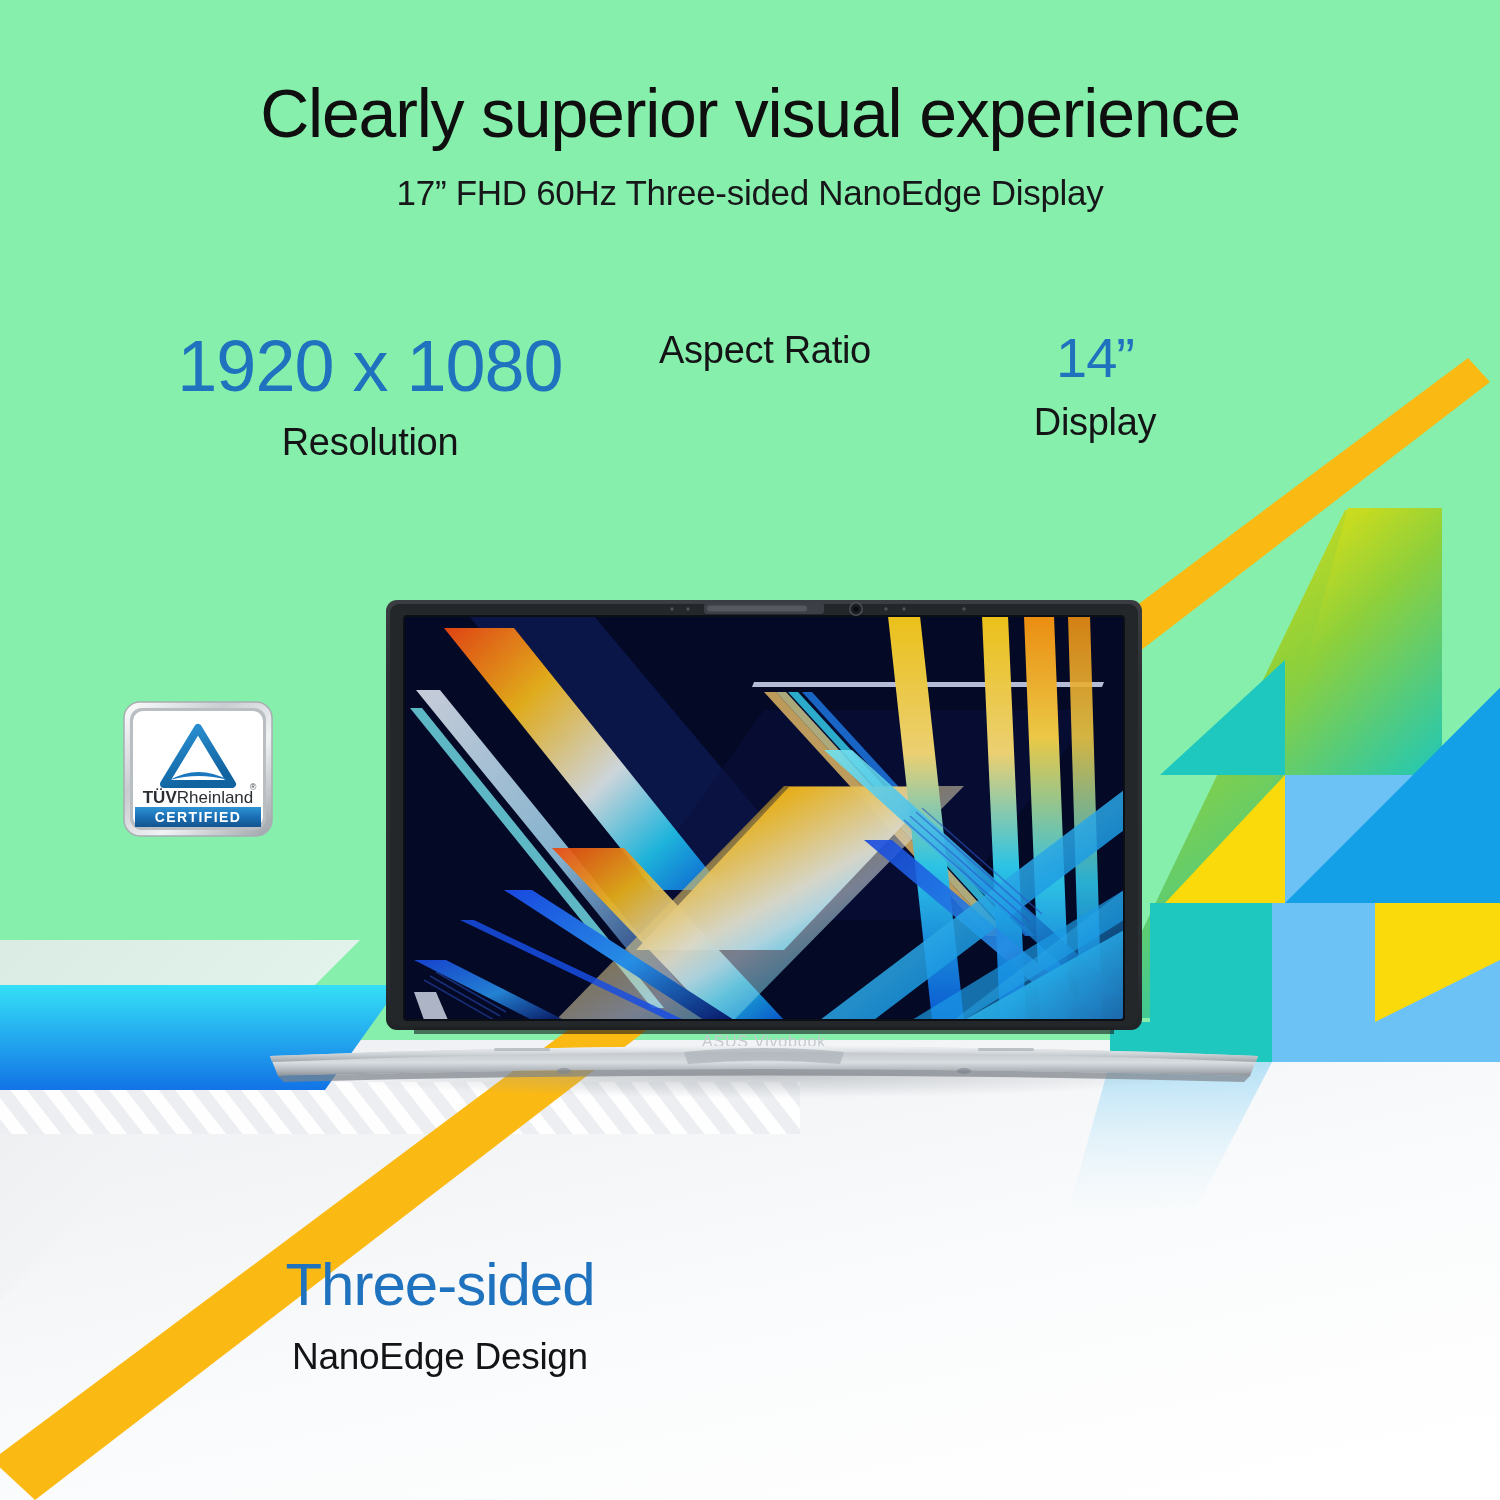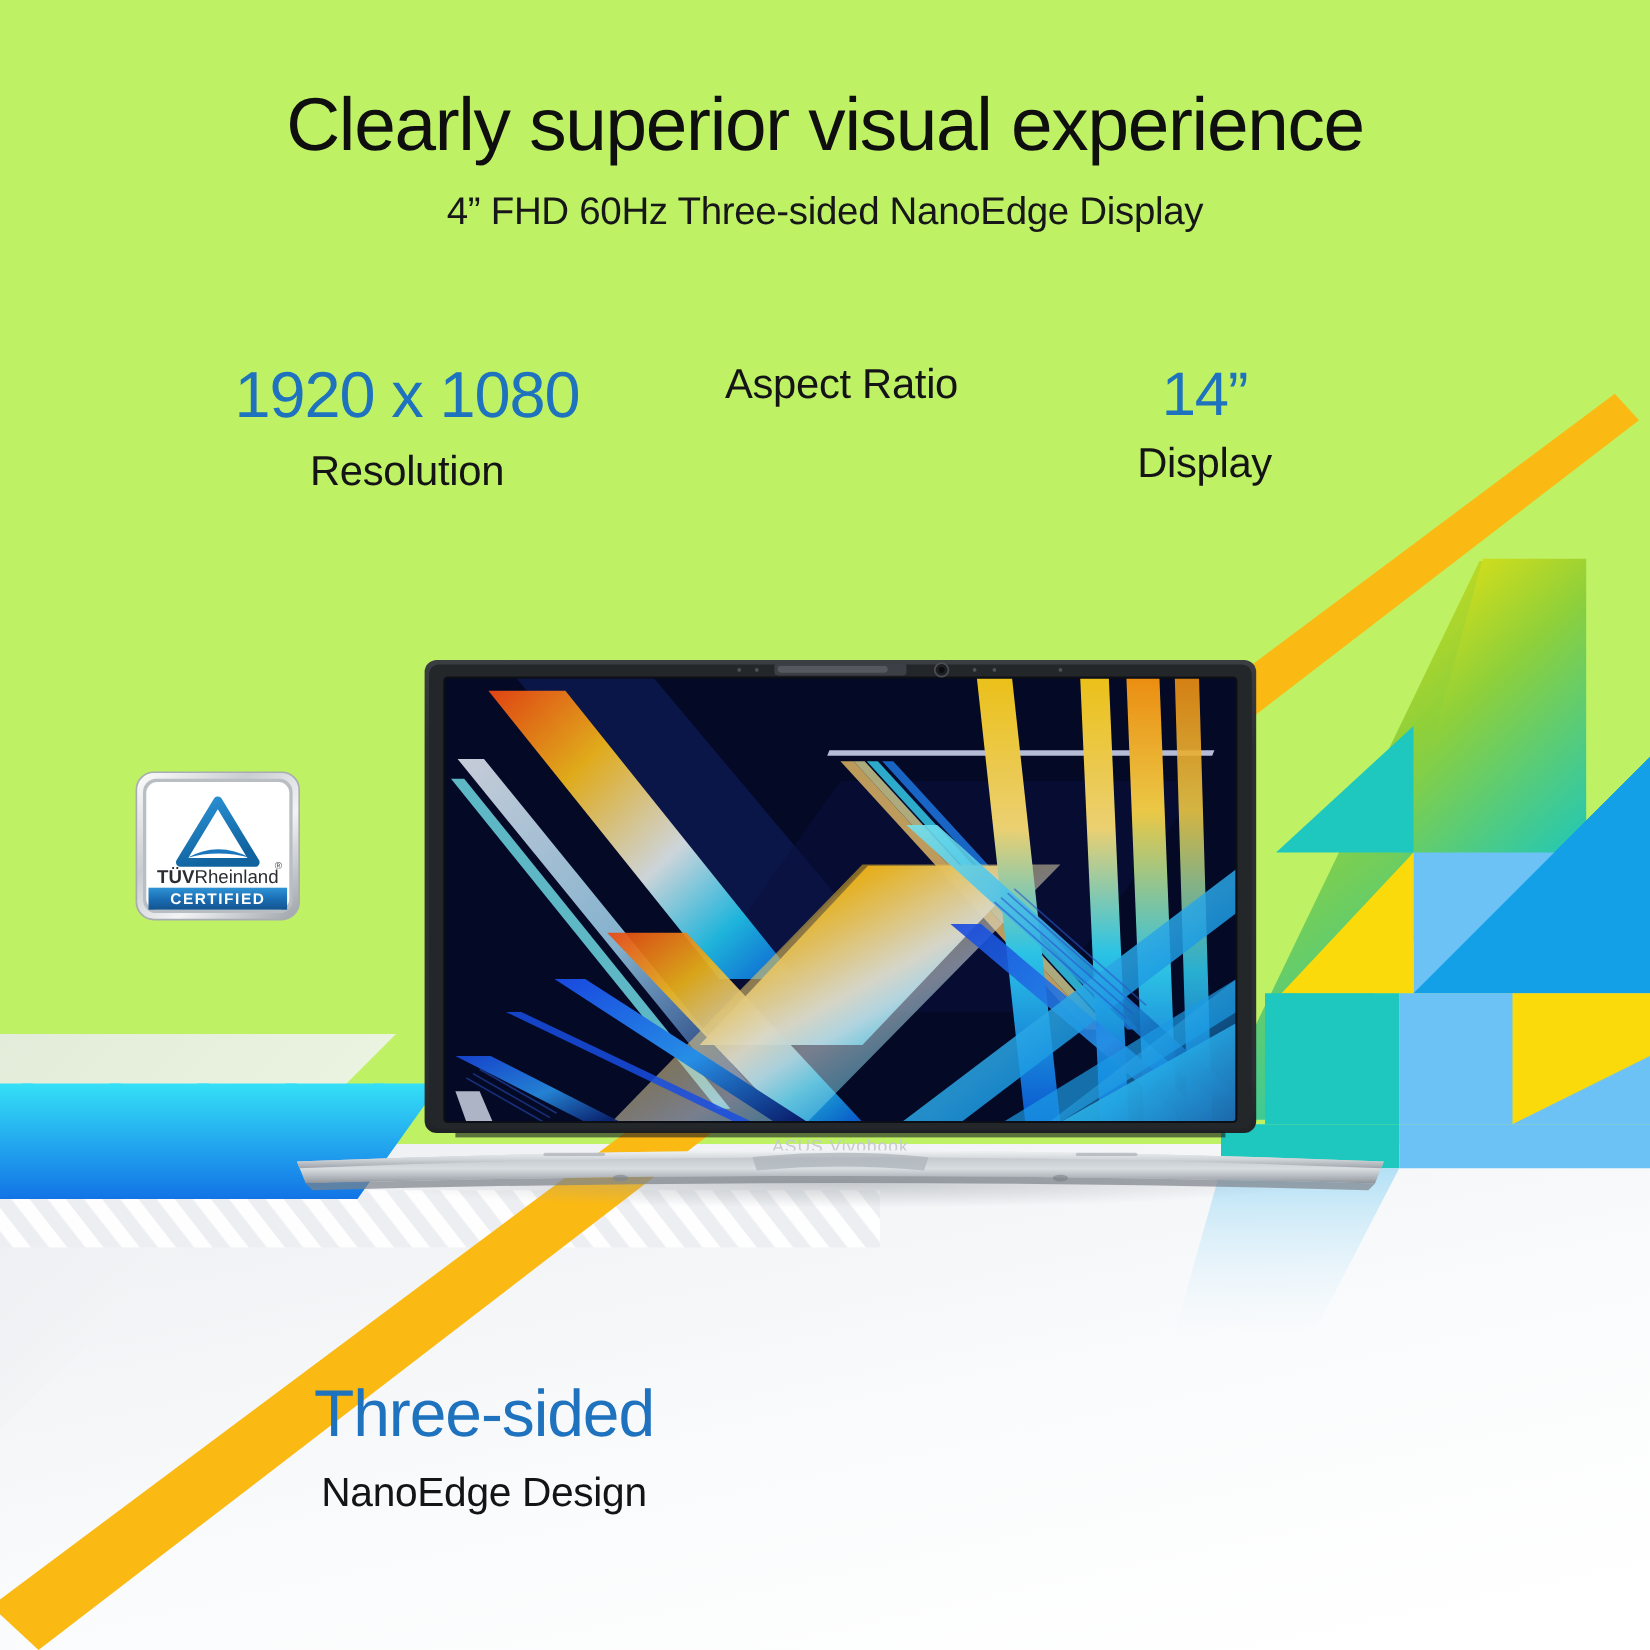--- a/index.html
+++ b/index.html
@@ -7,21 +7,21 @@
   html,body { width:1500px; height:1500px; }
   body {
     font-family:"Liberation Sans", sans-serif;
     background:#ffffff;
     position:relative;
     overflow:hidden;
   }
   #stage {
     position:absolute; inset:0;
     width:1500px; height:1500px;
-    background:#bef264;
+    background:#86efac;
     overflow:hidden;
   }
 
   
   .bg-layer { position:absolute; inset:0; z-index:0; pointer-events:none; }
   .bg-svg { position:absolute; left:0; top:0; }
 
   
   .headline-wrap {
     position:absolute; left:0; top:78px; width:1500px;
@@ -54,21 +54,21 @@
     white-space:nowrap;
   }
   .spec .label {
     color:#141417;
     font-weight:400;
     letter-spacing:-0.3px;
     line-height:1.1;
     white-space:nowrap;
   }
   .spec.s1 { width:460px; }
-  .spec.s1 .value { font-size:59px; }
+  .spec.s1 .value { font-size:72px; }
   .spec.s1 .label { font-size:38px; margin-top:20px; }
   .spec.s2 { width:330px; }
   .spec.s2 .value { font-size:56px; }
   .spec.s2 .label { font-size:38px; }
   .spec.s3 { width:330px; }
   .spec.s3 .value { font-size:56px; }
   .spec.s3 .label { font-size:38px; margin-top:16px; }
   .spec.b1 { width:560px; }
   .spec.b1 .value { font-size:60px; }
   .spec.b1 .label { font-size:37px; margin-top:22px; }
@@ -171,21 +171,21 @@
       <g>
         <polygon points="1468,358 1490,382 35,1500 -8,1460" fill="#fbb913"></polygon>
       </g>
 
       <polygon points="1500,545 1500,575 1222,1030 1185,1030" fill="#fbb913" opacity="0"></polygon>
     </svg>
   </div>
 
   <div class="headline-wrap">
     <h1 class="headline">Clearly superior visual experience</h1>
-    <h2 class="subhead">4” FHD 60Hz Three-sided NanoEdge Display</h2>
+    <h2 class="subhead">17” FHD 60Hz Three-sided NanoEdge Display</h2>
   </div>
 
   <div class="spec-row top">
     <div class="spec s1">
       <div class="value">1920 x 1080</div>
       <div class="label">Resolution</div>
     </div>
     <div class="spec s2">
       <div class="label">Aspect Ratio</div>
     </div>

